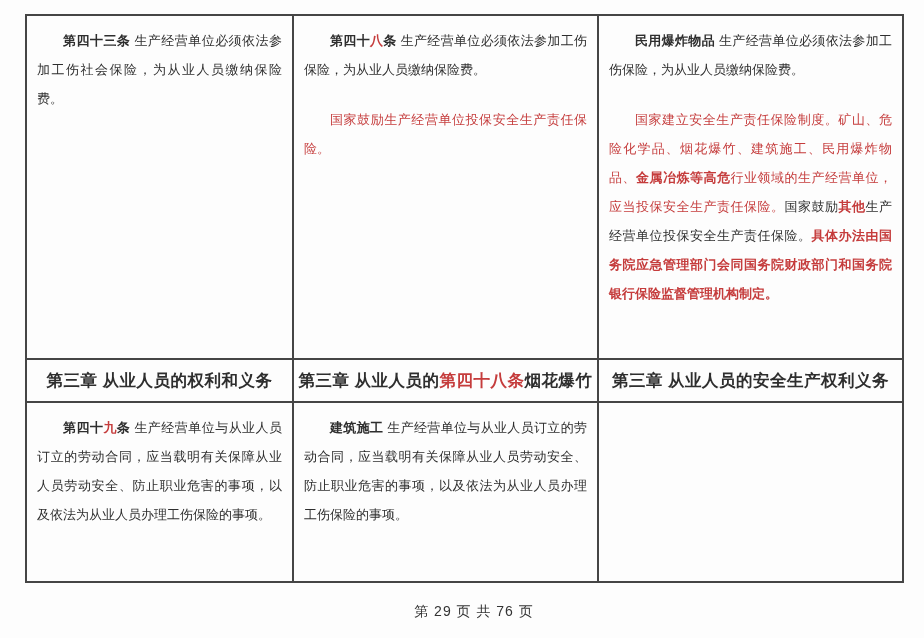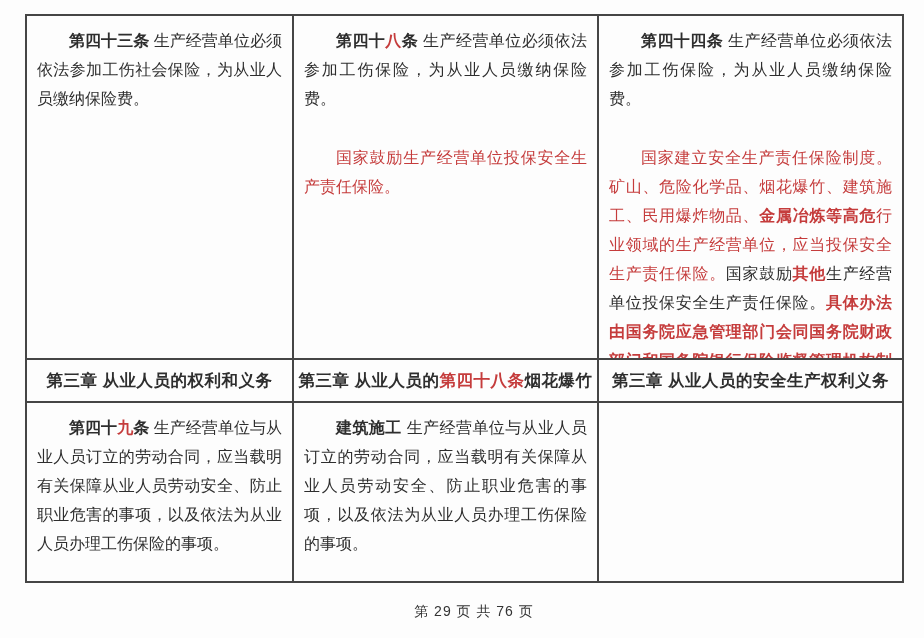--- a/index.html
+++ b/index.html
@@ -31,39 +31,39 @@
   .cell{
     box-sizing:border-box;
     overflow:hidden;
     border-right:2px solid var(--border);
     border-bottom:2px solid var(--border);
   }
   .cell:nth-child(3n){border-right:none;}
   .cell:nth-child(n+7){border-bottom:none;}
   .cell.body{
     padding:10px 10px 6px 10px;
-    font-size:16px;
+    font-size:13px;
     line-height:29px;
     text-align:justify;
   }
   .cell.chapter{
     display:flex;
     align-items:center;
     justify-content:center;
     font-size:16.5px;
     font-weight:bold;
     padding:0 4px;
     letter-spacing:0.5px;
   }
   .para{
     margin:0;
     text-indent:2em;
   }
   .para + .para{
-    margin-top:30px;
+    margin-top:21px;
   }
   .chapter .para{text-indent:0;}
   span.red{color:var(--red);}
   span.bold{font-weight:bold;}
   .footer{
     position:absolute;
     left:12px; top:603px;
     width:100%;
     text-align:center;
     font-size:14px;
@@ -76,21 +76,21 @@
 
 <div class="law-table" id="table-root">
     <div class="cell body">
       <p class="para"><span class="bold">第四十三条</span><span> 生产经营单位必须依法参加工伤社会保险，为从业人员缴纳保险费。</span></p>
     </div>
     <div class="cell body">
       <p class="para"><span class="bold">第四十</span><span class="red bold">八</span><span class="bold">条</span><span> 生产经营单位必须依法参加工伤保险，为从业人员缴纳保险费。</span></p>
       <p class="para"><span class="red">国家鼓励生产经营单位投保安全生产责任保险。</span></p>
     </div>
     <div class="cell body">
-      <p class="para"><span class="bold">第四十四条</span><span> 生产经营单位必须依法参加工伤保险，为从业人员缴纳保险费。</span></p>
+      <p class="para"><span class="bold">民用爆炸物品</span><span> 生产经营单位必须依法参加工伤保险，为从业人员缴纳保险费。</span></p>
       <p class="para"><span class="red">国家建立安全生产责任保险制度。矿山、危险化学品、烟花爆竹、建筑施工、民用爆炸物品、</span><span class="red bold">金属冶炼等高危</span><span class="red">行业领域的生产经营单位，应当投保安全生产责任保险。</span><span>国家鼓励</span><span class="red bold">其他</span><span>生产经营单位投保安全生产责任保险。</span><span class="red bold">具体办法由国务院应急管理部门会同国务院财政部门和国务院银行保险监督管理机构制定。</span></p>
     </div>
     <div class="cell chapter">
       <p class="para"><span class="bold">第三章 从业人员的权利和义务</span></p>
     </div>
     <div class="cell chapter">
       <p class="para"><span class="bold">第三章 从业人员的</span><span class="red bold">第四十八条</span><span class="bold">烟花爆竹</span></p>
     </div>
     <div class="cell chapter">
       <p class="para"><span class="bold">第三章 从业人员的安全生产权利义务</span></p>

